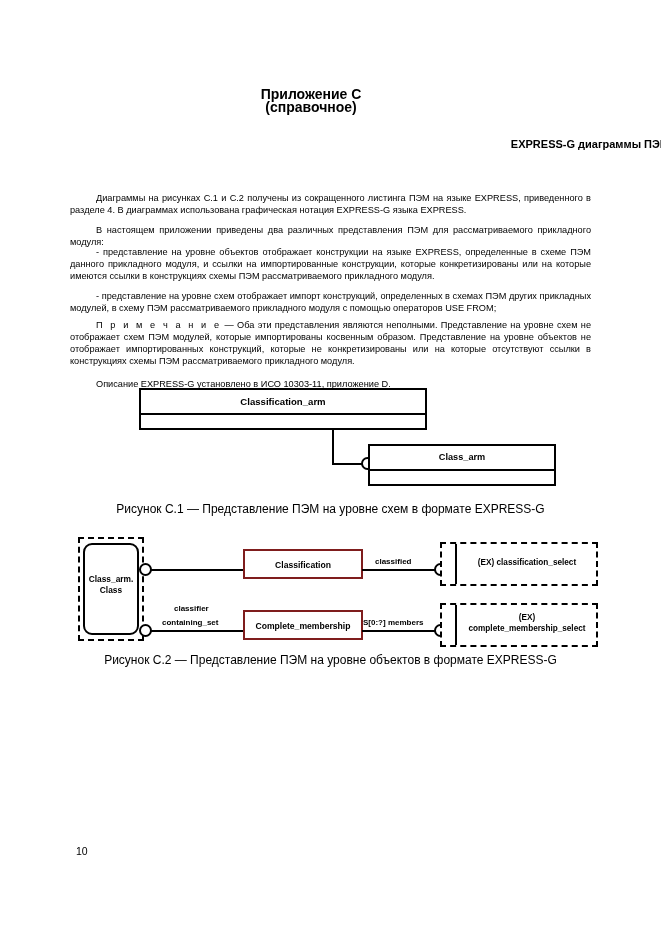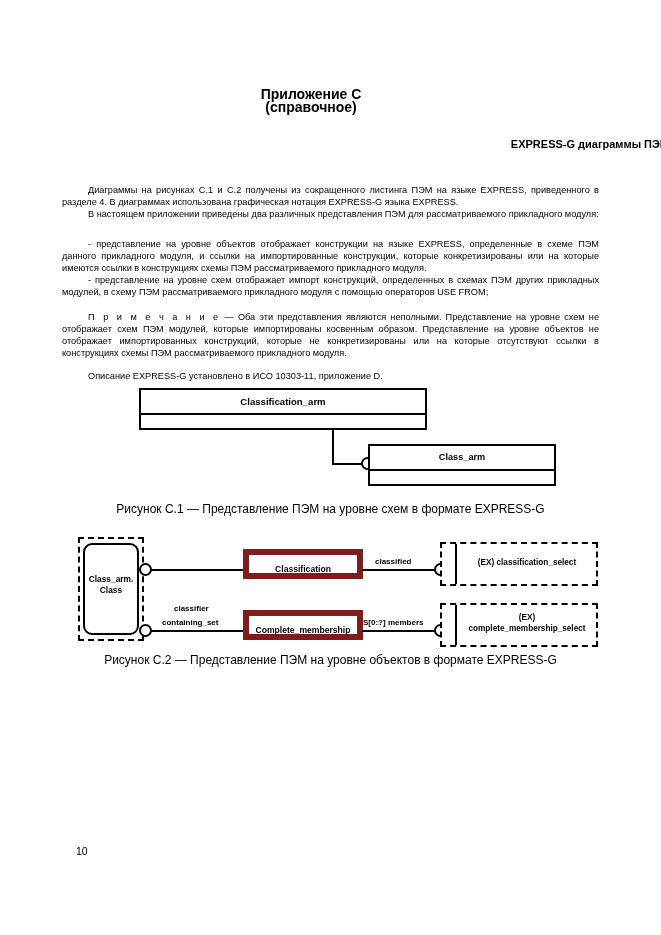--- a/index.html
+++ b/index.html
@@ -63,21 +63,21 @@
   .body-text {
     position: absolute;
     left: 62px;
     width: 537px;
     font-size: 9.2px;
     line-height: 12.1px;
     text-align: justify;
     color: #000;
   }
   .body-text p {
-    margin: 0;
+    margin: 8px;
   }
   .p-indent {
     text-indent: 26px;
   }
   .note-sp {
     letter-spacing: 2.2px;
   }
 
   .block1 { top: 184px; }
   .block2 { top: 238px; }
@@ -213,21 +213,21 @@
     width: 66px;
     text-align: center;
     font-size: 8.4px;
     font-weight: bold;
     line-height: 10.5px;
   }
 
   .mid-box {
     position: absolute;
     box-sizing: border-box;
-    border: 6px solid #7f1d1d;
+    border: 2px solid #7f1d1d;
     background: #fff;
   }
   #d2-classification {
     left: 243px; top: 14px;
     width: 120px; height: 30px;
   }
   #d2-classification-title {
     top: 9px;
     font-size: 8.6px;
   }

